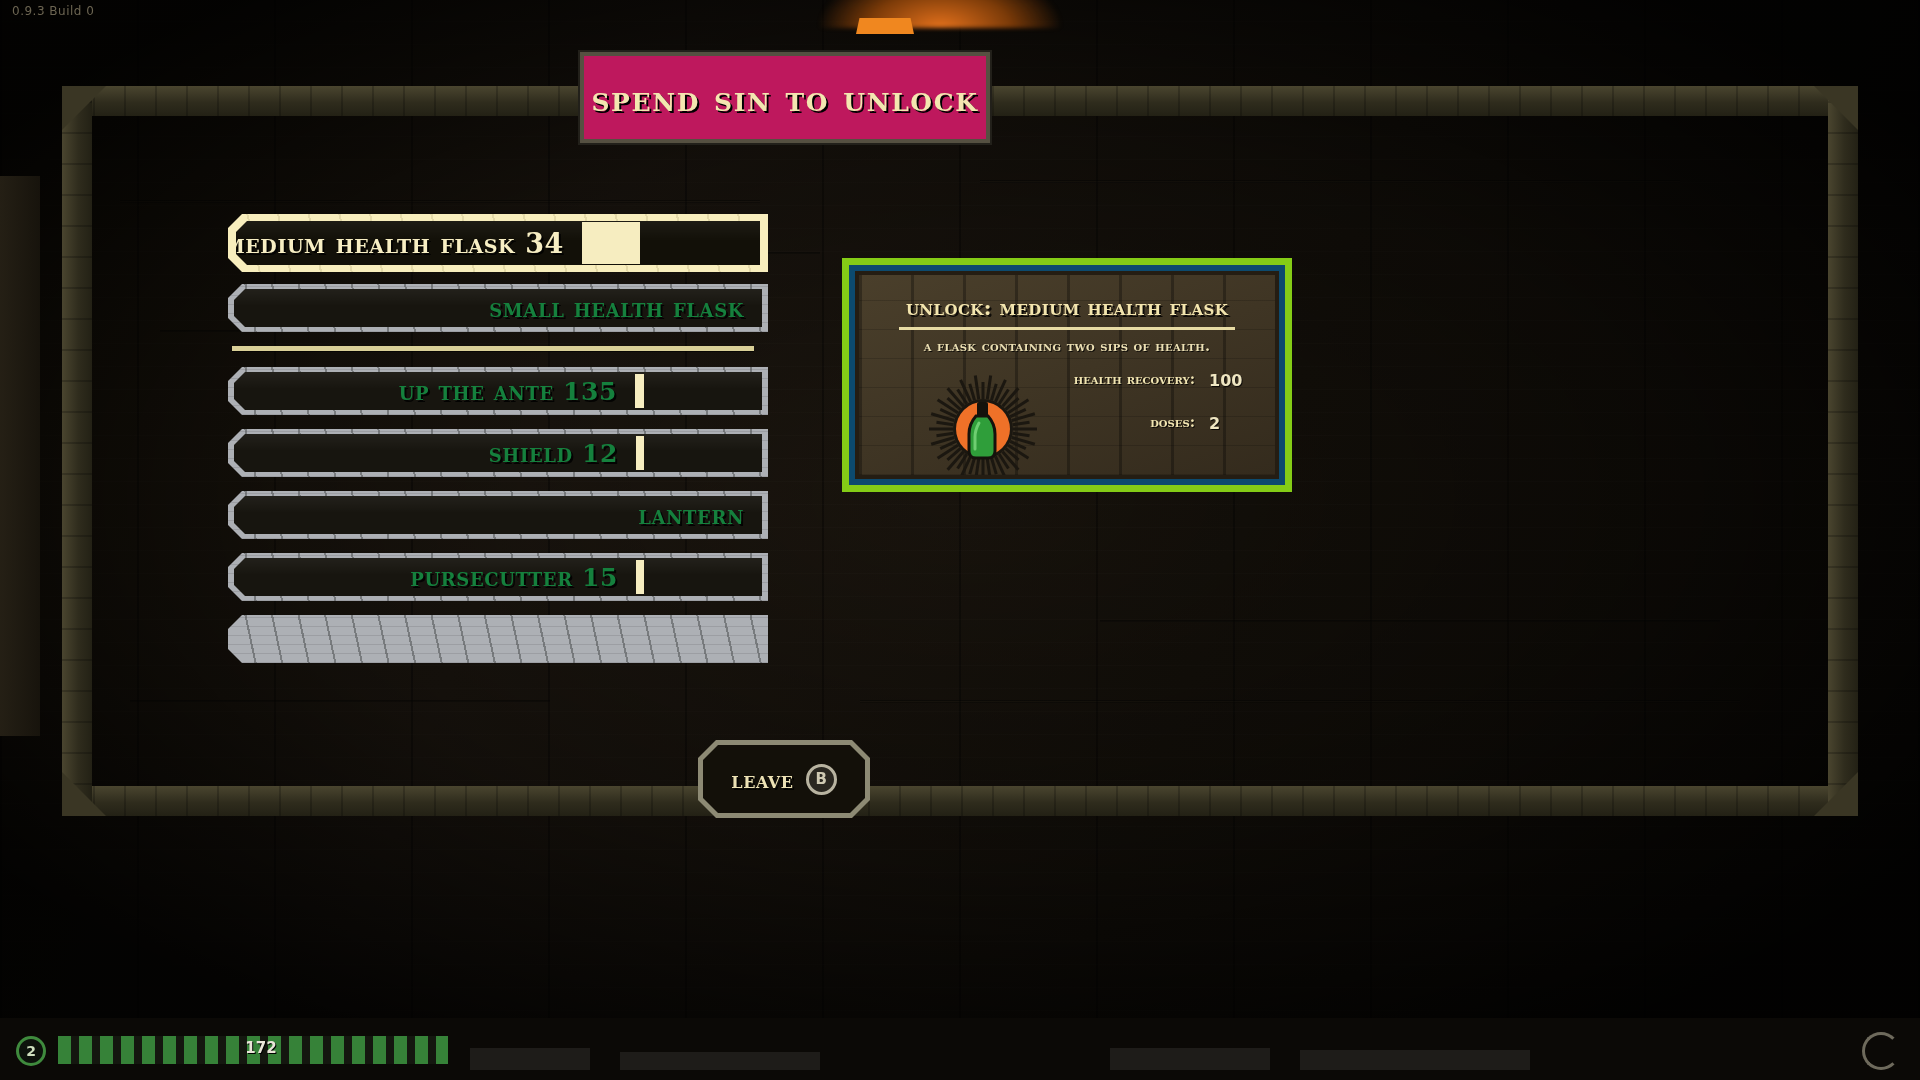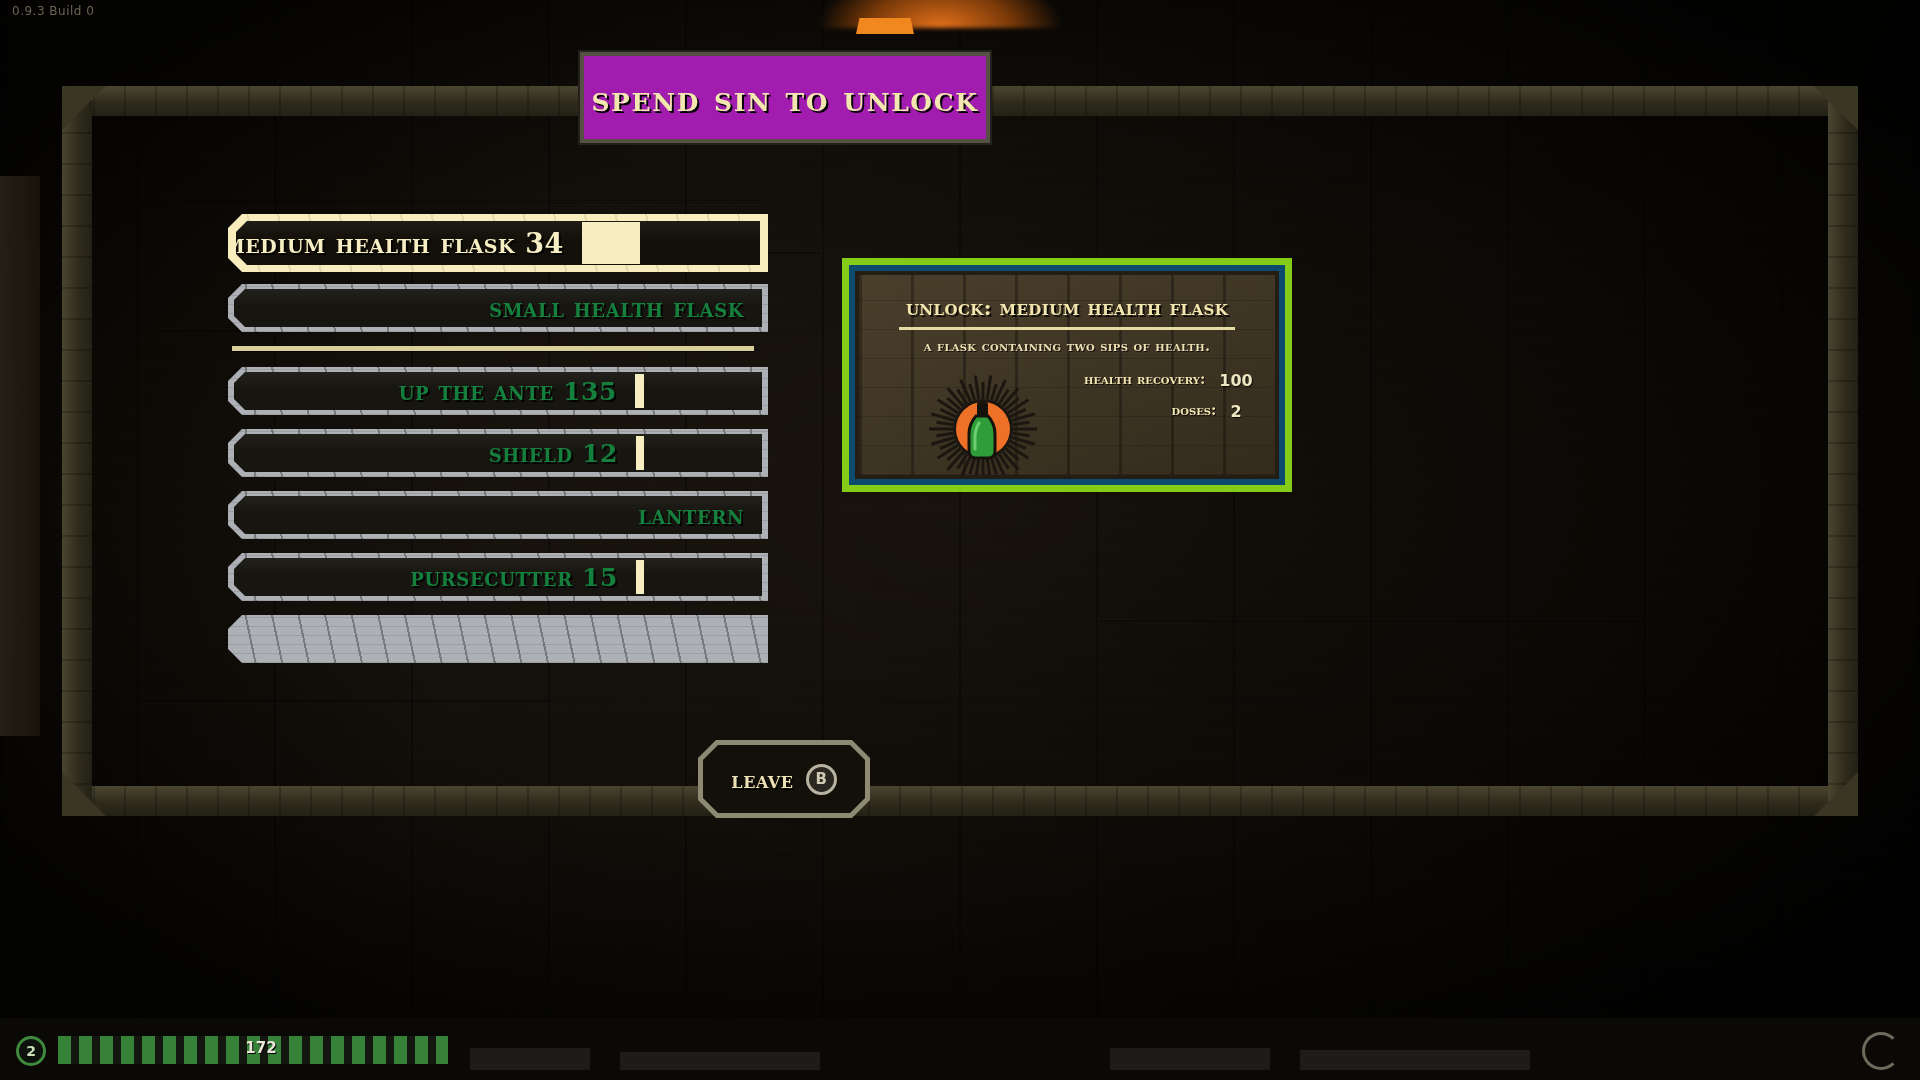--- a/index.html
+++ b/index.html
@@ -43,21 +43,21 @@
 
   .beam-cap { position:absolute; background:#3a3624; }
   #cap-tl { left:62px; top:86px; width:44px; height:44px; clip-path:polygon(0 0,100% 0,0 100%); }
   #cap-tr { left:1814px; top:86px; width:44px; height:44px; clip-path:polygon(0 0,100% 0,100% 100%); }
   #cap-bl { left:62px; top:772px; width:44px; height:44px; clip-path:polygon(0 0,0 100%,100% 100%); }
   #cap-br { left:1814px; top:772px; width:44px; height:44px; clip-path:polygon(100% 0,100% 100%,0 100%); }
 
   
   #title-plaque {
     position:absolute; left:578px; top:50px; width:414px; height:95px;
-    background:#a21caf;
+    background:#be185d;
     border:6px solid #555041;
     display:flex; align-items:center; justify-content:center;
   }
   #title-plaque::before{
     content:""; position:absolute; inset:-6px;
     box-shadow:inset 0 0 0 2px rgba(0,0,0,0.6);
     pointer-events:none;
   }
   #page-title {
     color:#f4e6b0; font-size:36px; letter-spacing:1.6px;
@@ -161,21 +161,21 @@
     position:absolute; left:0; right:0; top:62px; text-align:center;
     color:#ece0b4; font-size:14.5px; font-weight:bold; letter-spacing:.3px;
     font-variant:small-caps; text-transform:lowercase;
     text-shadow:1px 1px 0 rgba(0,0,0,.8);
   }
   #info-icon {
     position:absolute; left:68px; top:96px; width:112px; height:112px;
   }
   #info-stats {
     position:absolute; left:200px; top:96px; right:12px;
-    display:flex; flex-direction:column; gap:12px;align-items:center;
+    display:flex; flex-direction:column; gap:24px;
   }
   .stat-row { display:flex; align-items:flex-start; }
   .stat-key {
     width:150px; text-align:right; padding-right:14px;
     color:#f1e5b2; font-size:14.5px; font-weight:bold; line-height:1.12;
     font-variant:small-caps; text-transform:lowercase;
     text-shadow:1px 1px 0 rgba(0,0,0,.8);
   }
   .stat-val {
     color:#efe6c2; font-size:16px; font-weight:bold;

